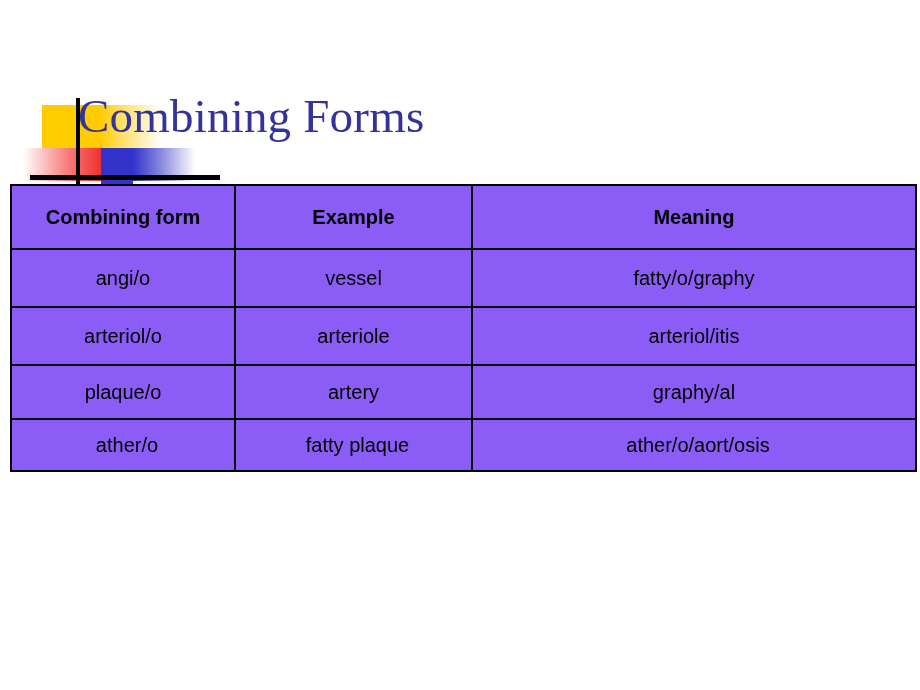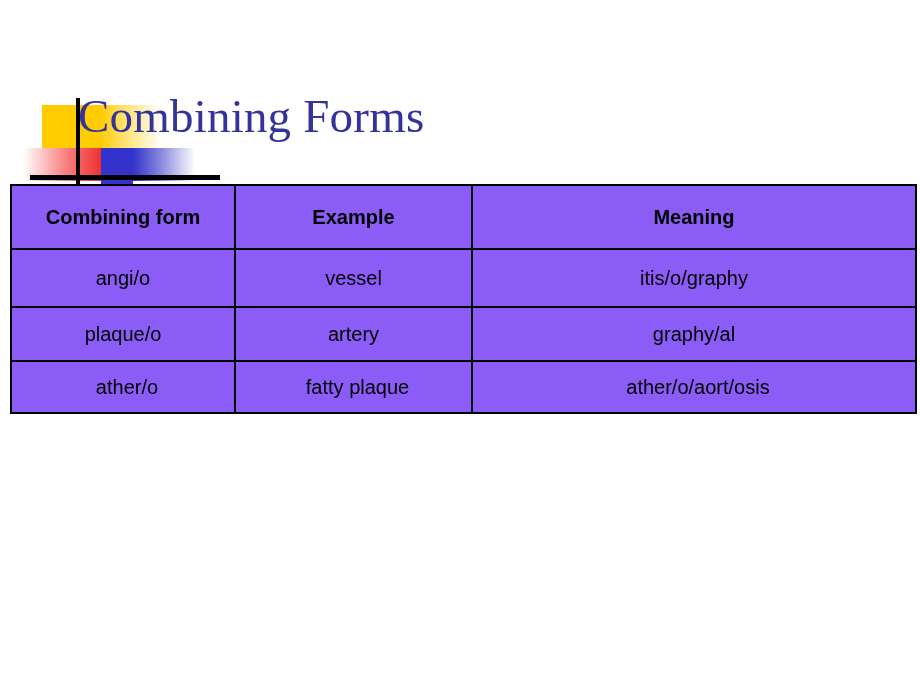--- a/index.html
+++ b/index.html
@@ -169,21 +169,26 @@
         <tr>
           <th>Combining form</th>
           <th>Example</th>
           <th>Meaning</th>
         </tr>
       </thead>
       <tbody>
         <tr>
           <td>angi/o</td>
           <td>vessel</td>
-          <td>itis/o/graphy</td>
+          <td>fatty/o/graphy</td>
+        </tr>
+        <tr>
+          <td>arteriol/o</td>
+          <td>arteriole</td>
+          <td>arteriol/itis</td>
         </tr>
         <tr class="r-short">
           <td>plaque/o</td>
           <td>artery</td>
           <td>graphy/al</td>
         </tr>
         <tr class="r-last">
           <td>ather/o</td>
           <td>fatty plaque</td>
           <td>ather/o/aort/osis</td>

